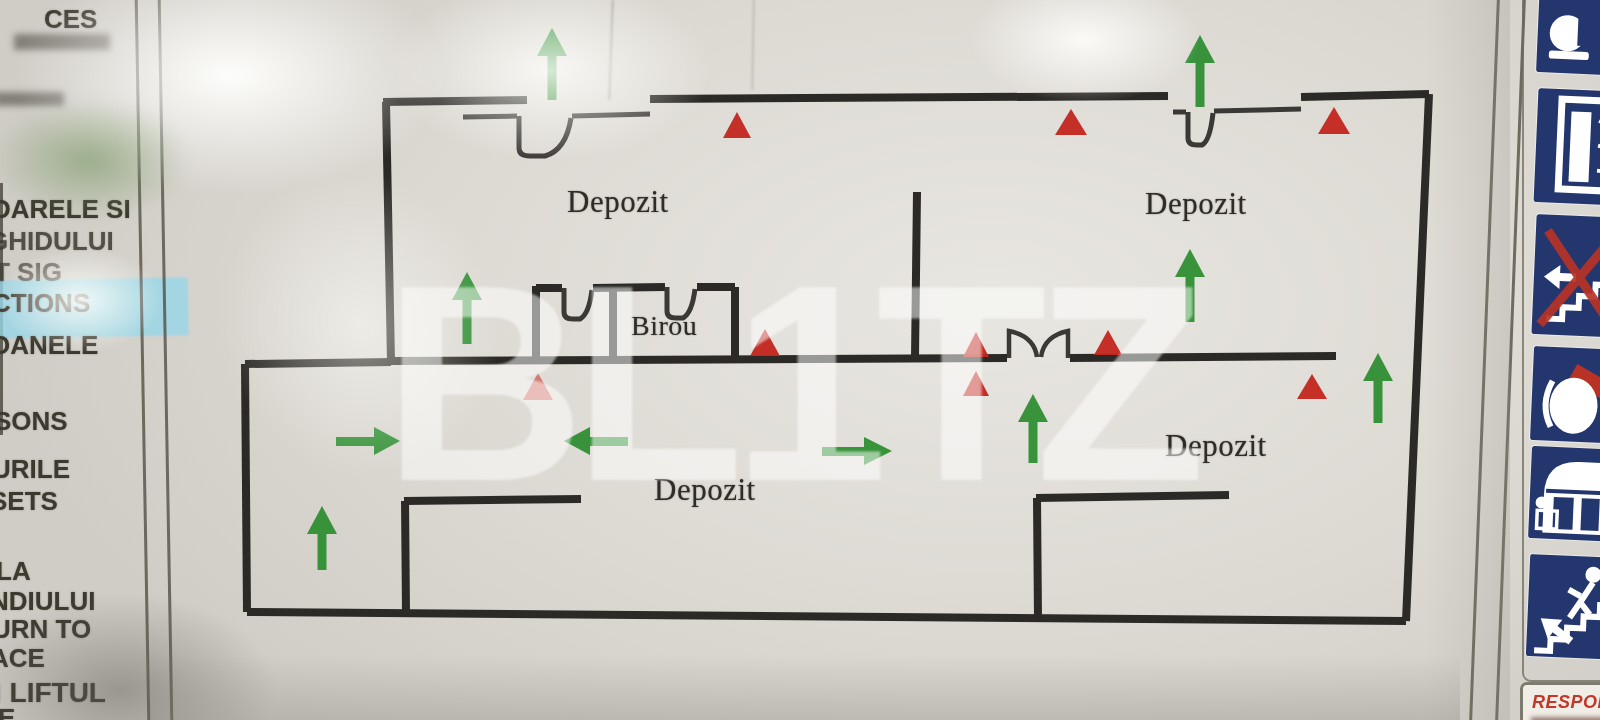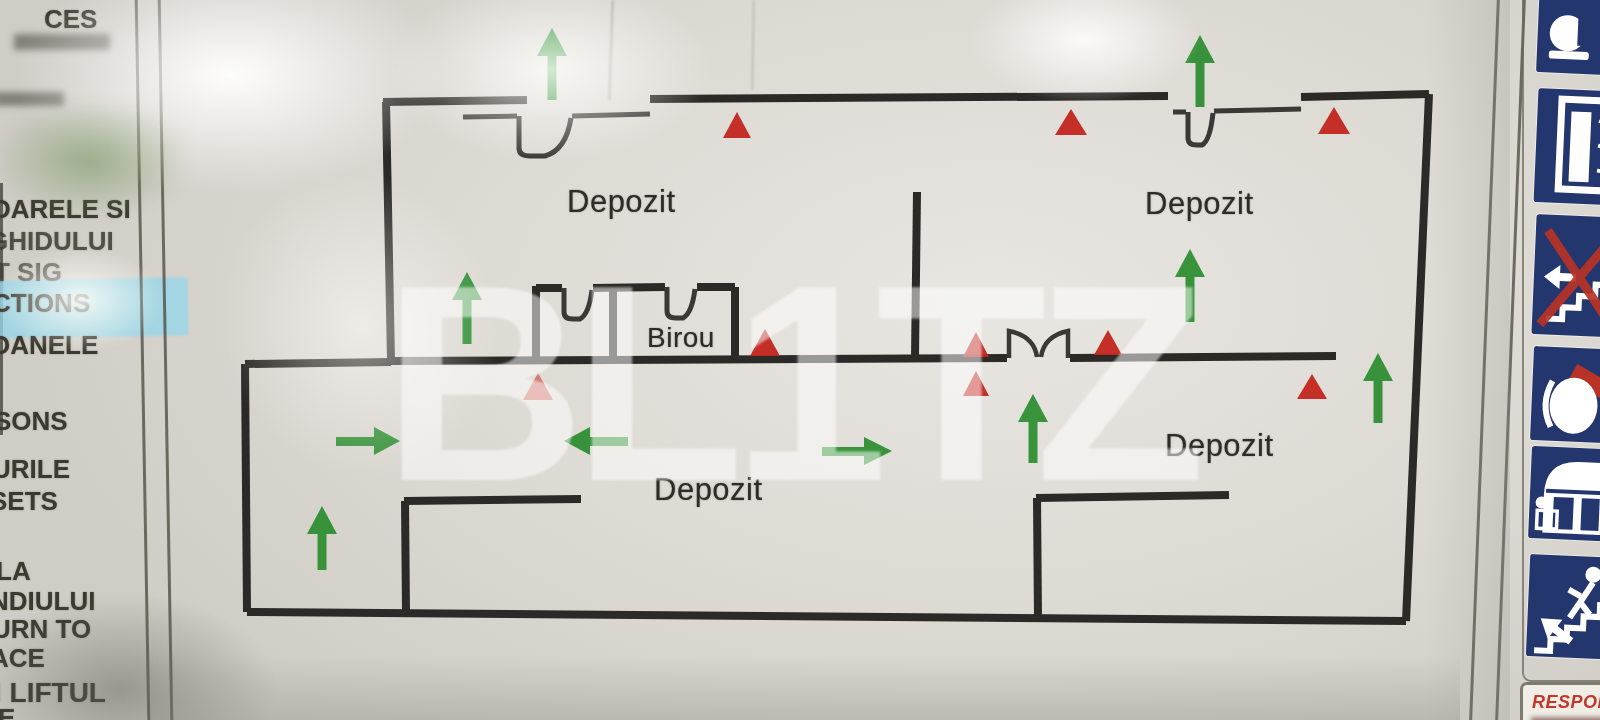--- a/index.html
+++ b/index.html
@@ -15,21 +15,21 @@
     white-space:nowrap;text-shadow:0 0 2px rgba(70,66,54,.45);}
   .cyanband{position:absolute;left:-12px;top:279px;width:200px;height:58px;
     background:rgba(150,214,231,.8);transform:rotate(-1deg);filter:blur(1px);}
   .legend-edge{position:absolute;left:-2px;top:183px;width:5px;height:252px;
     background:rgba(62,59,50,.75);filter:blur(.5px);}
   .smudge{position:absolute;background:rgba(55,52,44,.5);filter:blur(3px);}
   
   .vline{position:absolute;top:-12px;width:3px;height:744px;background:rgba(82,79,68,.8);}
   
   .room-label{position:absolute;color:#2e2c27;font-size:31px;letter-spacing:.5px;
-    text-shadow:0 0 1.5px rgba(46,44,39,.6);}
+    text-shadow:0 0 1.5px rgba(46,44,39,.6);font-family:Liberation Serif, serif;}
   .birou-label{font-size:28px;}
   
   #watermark{position:absolute;left:383px;top:243px;font-size:280px;line-height:1;
     font-weight:700;letter-spacing:-12px;color:rgba(255,255,255,.52);
     white-space:nowrap;filter:blur(1px);}
   
   .ovl{position:absolute;pointer-events:none;}
   .g1{left:-70px;top:-90px;width:600px;height:330px;
       background:radial-gradient(ellipse closest-side,rgba(255,255,253,.96),rgba(255,255,253,0) 72%);}
   .g2{left:320px;top:-60px;width:460px;height:260px;
@@ -177,21 +177,21 @@
       <polygon points="1094,355 1122,355 1108,330"></polygon>
       <polygon points="963,396 989,396 976,371"></polygon>
       <polygon points="1297,399 1327,399 1312,374"></polygon>
     </g>
   </svg>
 
   <div class="room-label" style="left:567px;top:184px;">Depozit</div>
   <div class="room-label" style="left:1145px;top:186px;">Depozit</div>
   <div class="room-label" style="left:1165px;top:428px;">Depozit</div>
   <div class="room-label" style="left:654px;top:472px;">Depozit</div>
-  <div class="room-label birou-label" style="left:631px;top:322px;margin-left:16px;">Birou</div>
+  <div class="room-label birou-label" style="left:631px;top:310px;">Birou</div>
 
   <div id="watermark">BL1TZ</div>
 
   <div class="icon-frame"></div>
 
   <div class="sicon" style="left:1538px;top:-18px;height:92px;">
     <svg width="94" height="92" viewBox="0 0 94 92">
       <circle cx="30" cy="52" r="18" fill="#fff"></circle>
       <rect x="12" y="70" width="40" height="8" rx="3" fill="#fff"></rect>
       <rect x="64" y="4" width="28" height="34" rx="4" fill="#fff" opacity=".9"></rect>

